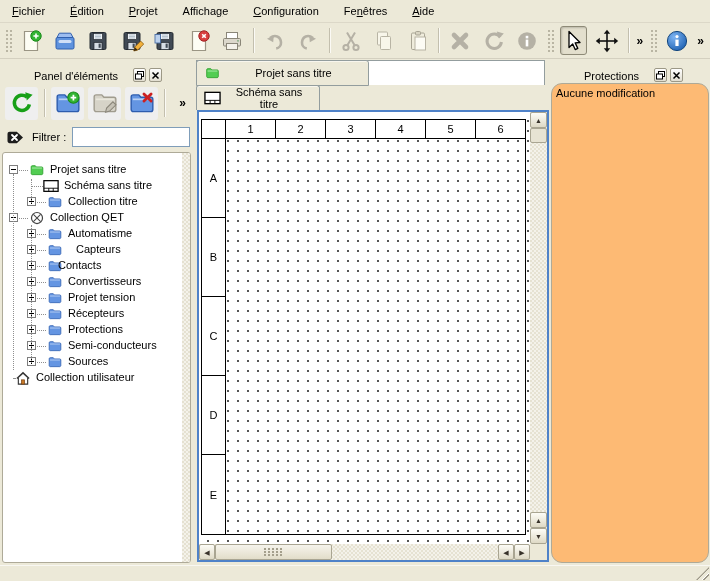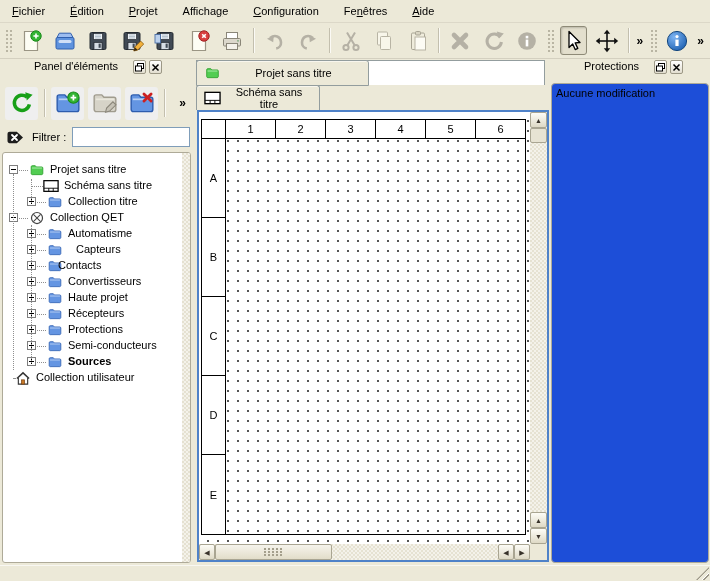--- a/index.html
+++ b/index.html
@@ -23,21 +23,21 @@
         background:transparent;border:1px solid transparent;border-radius:3px}
   .tbtn.pressed{border:1px solid #8e8a77;background:#e3dfcd;box-shadow:inset 1px 1px 2px rgba(0,0,0,.18)}
   .tbtn svg{width:24px;height:24px;display:block}
   .ticon{display:flex}
   .sep{width:1px;height:25px;background:#c3bfae;box-shadow:1px 0 0 #fbfaf5;margin:0 4px}
   .chev{font-size:12px;font-weight:bold;padding:0 4px;cursor:default}
 
   
   .leftdock{position:absolute;left:0;top:60px;width:193px;height:505px}
   .rightdock{position:absolute;left:550px;top:60px;width:160px;height:505px}
-  .dock-title{position:absolute;left:0;right:13px;top:0;height:22px;display:flex;align-items:flex-start;padding:0 22px}
+  .dock-title{position:absolute;left:0;right:13px;top:0;height:22px;display:flex;align-items:flex-end;padding:0 22px}
   .dock-tex{flex:1;height:7px;margin:0 6px;
             background-image:radial-gradient(circle at 1.5px 1.5px,#c9c5b2 1px,rgba(0,0,0,0) 1.2px);
             background-size:4px 4px}
   .dock-label{white-space:nowrap}
   .dock-btn{width:15px;height:14px;margin-left:3px;border:1px solid #9c9886;border-radius:2px;
             background:linear-gradient(#ffffff,#e2ded0);display:flex;align-items:center;justify-content:center}
   .dock-btn svg{width:11px;height:11px}
 
   .panel-toolbar{position:absolute;left:0;right:0;top:23px;height:40px;display:flex;align-items:center;padding:0 3px}
   .pbtn{width:33px;height:33px;margin:0 2px;display:flex;align-items:center;justify-content:center;
@@ -60,22 +60,22 @@
   .trow{position:relative;height:16px;white-space:nowrap;cursor:default}
   .trow .exp{position:absolute;top:3px;width:9px;height:9px;border:1px solid #7e7e7e;background:#fff}
   .trow .exp i{position:absolute;background:#000}
   .trow .exp .h{left:1px;right:1px;top:3px;height:1px}
   .trow .exp .v{top:1px;bottom:1px;left:3px;width:1px}
   .trow .ticon{position:absolute;top:0;height:16px;display:flex;align-items:center}
   .trow .tlabel{position:absolute;top:1px}
   .stub{position:absolute;border-top:1px dotted #8f8f8f;height:1px}
   .spine{position:absolute;border-left:1px dotted #8f8f8f;width:1px}
 
-  .undo-box{position:absolute;left:1px;right:1px;top:23px;bottom:2px;background:#1d4ed8;
-            border:1px solid #aeaa98;border-radius:4px}
+  .undo-box{position:absolute;left:1px;right:1px;top:23px;bottom:2px;background:#fdba74;
+            border:1px solid #aeaa98;border-radius:11px}
   .undo-item{padding:3px 4px;cursor:default}
 
   
   .center{position:absolute;left:196px;top:60px;width:354px;height:505px}
   .project-tabbar{position:absolute;left:0;top:0;width:349px;height:25px;background:#fff;
                   border:1px solid #939d9e;border-bottom:none}
   .tab{position:absolute;display:flex;align-items:center;background:#ece9d8;
        border:1px solid #939d9e;border-radius:3px 3px 0 0;
        box-shadow:inset 0 1px 0 #f8f6ee}
   .project-tab{left:-1px;top:-1px;width:173px;height:26px;padding-left:7px}
@@ -514,21 +514,21 @@
             <span class="exp" style="left: 24px;">
               <i class="h"></i>
               <i class="v"></i>
             </span>
             <span class="ticon" style="left: 44px;">
               <svg viewBox="0 0 24 24" style="width: 16px; height: 14px;">
                 <path d="M2 6.5C2 5.4 2.8 4.5 3.9 4.5H9l2 2.2h9.2c1 0 1.8.8 1.8 1.8V18c0 1.1-.9 2-1.9 2H3.9C2.9 20 2 19.1 2 18z" fill="#6495e2" stroke="#2d5cae" stroke-width="1.3"></path>
                 <path d="M3.5 8.6h17" stroke="#b9d0f4" stroke-width="1.6"></path>
               </svg>
             </span>
-            <span class="tlabel" style="left: 65px;">Haute projet</span>
+            <span class="tlabel" style="left: 65px;">Projet tension</span>
           </div>
           <div class="trow">
             <div class="stub" style="top: 8px; left: 34px; width: 9px;"></div>
             <span class="exp" style="left: 24px;">
               <i class="h"></i>
               <i class="v"></i>
             </span>
             <span class="ticon" style="left: 44px;">
               <svg viewBox="0 0 24 24" style="width: 16px; height: 14px;">
                 <path d="M2 6.5C2 5.4 2.8 4.5 3.9 4.5H9l2 2.2h9.2c1 0 1.8.8 1.8 1.8V18c0 1.1-.9 2-1.9 2H3.9C2.9 20 2 19.1 2 18z" fill="#6495e2" stroke="#2d5cae" stroke-width="1.3"></path>
@@ -570,21 +570,21 @@
             <span class="exp" style="left: 24px;">
               <i class="h"></i>
               <i class="v"></i>
             </span>
             <span class="ticon" style="left: 44px;">
               <svg viewBox="0 0 24 24" style="width: 16px; height: 14px;">
                 <path d="M2 6.5C2 5.4 2.8 4.5 3.9 4.5H9l2 2.2h9.2c1 0 1.8.8 1.8 1.8V18c0 1.1-.9 2-1.9 2H3.9C2.9 20 2 19.1 2 18z" fill="#6495e2" stroke="#2d5cae" stroke-width="1.3"></path>
                 <path d="M3.5 8.6h17" stroke="#b9d0f4" stroke-width="1.6"></path>
               </svg>
             </span>
-            <span class="tlabel" style="left: 65px; font-weight: bold;">Sources</span>
+            <span class="tlabel" style="left: 65px;">Sources</span>
           </div>
           <div class="trow">
             <div class="stub" style="top: 8px; left: 10px; width: 2px;"></div>
             <span class="ticon" style="left: 12px;">
               <svg viewBox="0 0 16 15" style="width: 16px; height: 14px;">
                 <path d="M1.5 8L8 2l6.5 6" fill="none" stroke="#333" stroke-width="1.6"></path>
                 <path d="M3 7.5V14h10V7.5" fill="#fff" stroke="#333" stroke-width="1.2"></path>
                 <rect x="6.5" y="9.5" width="3" height="4.5" fill="#c87a28" stroke="#7a4210" stroke-width=".8"></rect>
               </svg>
             </span>

